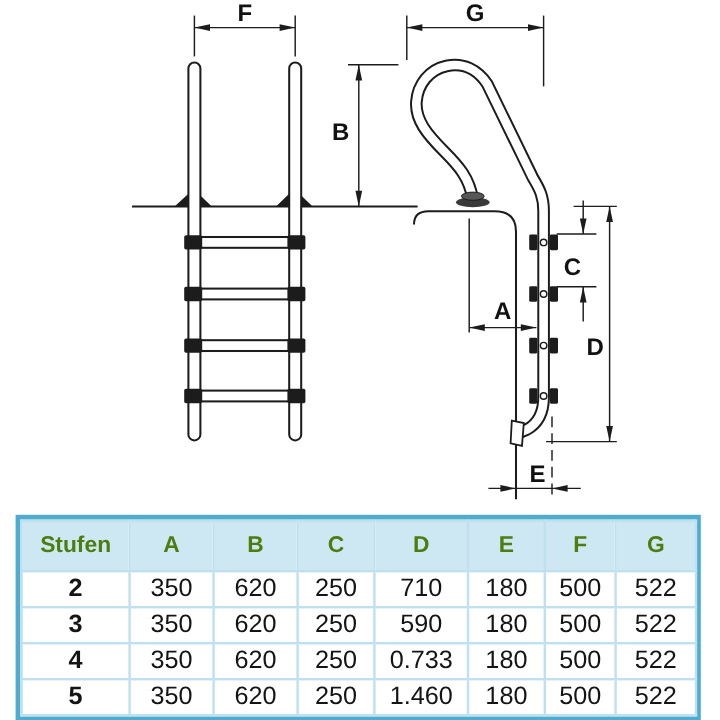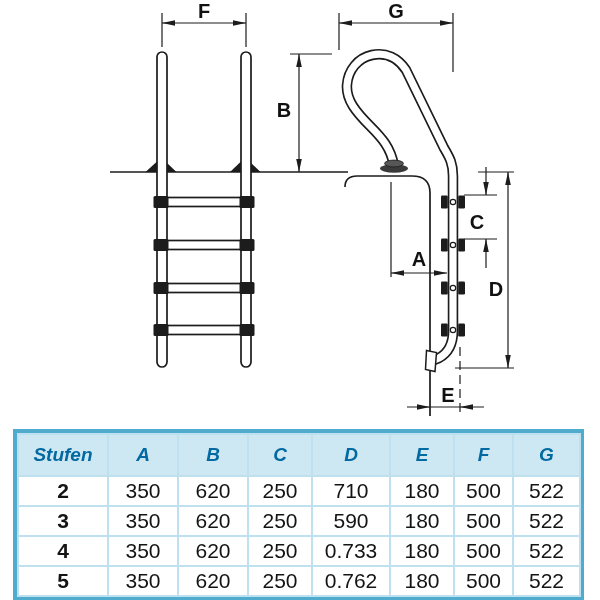--- a/index.html
+++ b/index.html
@@ -12,21 +12,21 @@
   .solid    { fill:#1c1c1c; stroke:none; }
   .dimline  { stroke:#1c1c1c; stroke-width:1.2; fill:none; }
   .arrow    { fill:#1c1c1c; stroke:none; }
   .dim-label{ font-family:"Liberation Sans", sans-serif; font-size:20px; font-weight:bold;
               fill:#111; text-anchor:middle; }
 
   .table-wrap { position:absolute; left:13px; top:429px; width:571px; box-sizing:border-box;
                 border:4px solid #4FACCF; background:#fff; }
   table.spec { border-collapse:collapse; table-layout:fixed; width:100%; }
   table.spec th, table.spec td { border:2px solid #BFE0EE; text-align:center; padding:0; overflow:hidden; }
-  table.spec thead th { background:#CDE8F3; height:40px; font-size:19px; font-weight:bold; color:#0369a1;font-style:italic; }
+  table.spec thead th { background:#CDE8F3; height:40px; font-size:19px; font-weight:bold; color:#4d7c0f; }
   table.spec tbody td { height:28px; font-size:21px; color:#141414; background:#fff; }
   table.spec tbody td.stufe { font-weight:bold; }
 </style>
 </head>
 <body>
 
 <div class="canvas">
 
   <svg class="diagram" width="600" height="428" viewBox="0 0 600 428">
 
@@ -222,21 +222,21 @@
           <td>0.733</td>
           <td>180</td>
           <td>500</td>
           <td>522</td>
         </tr>
         <tr>
           <td class="stufe">5</td>
           <td>350</td>
           <td>620</td>
           <td>250</td>
-          <td>0.762</td>
+          <td>1.460</td>
           <td>180</td>
           <td>500</td>
           <td>522</td>
         </tr>
       </tbody>
     </table>
   </div>
 </div>
 
 </body></html>

